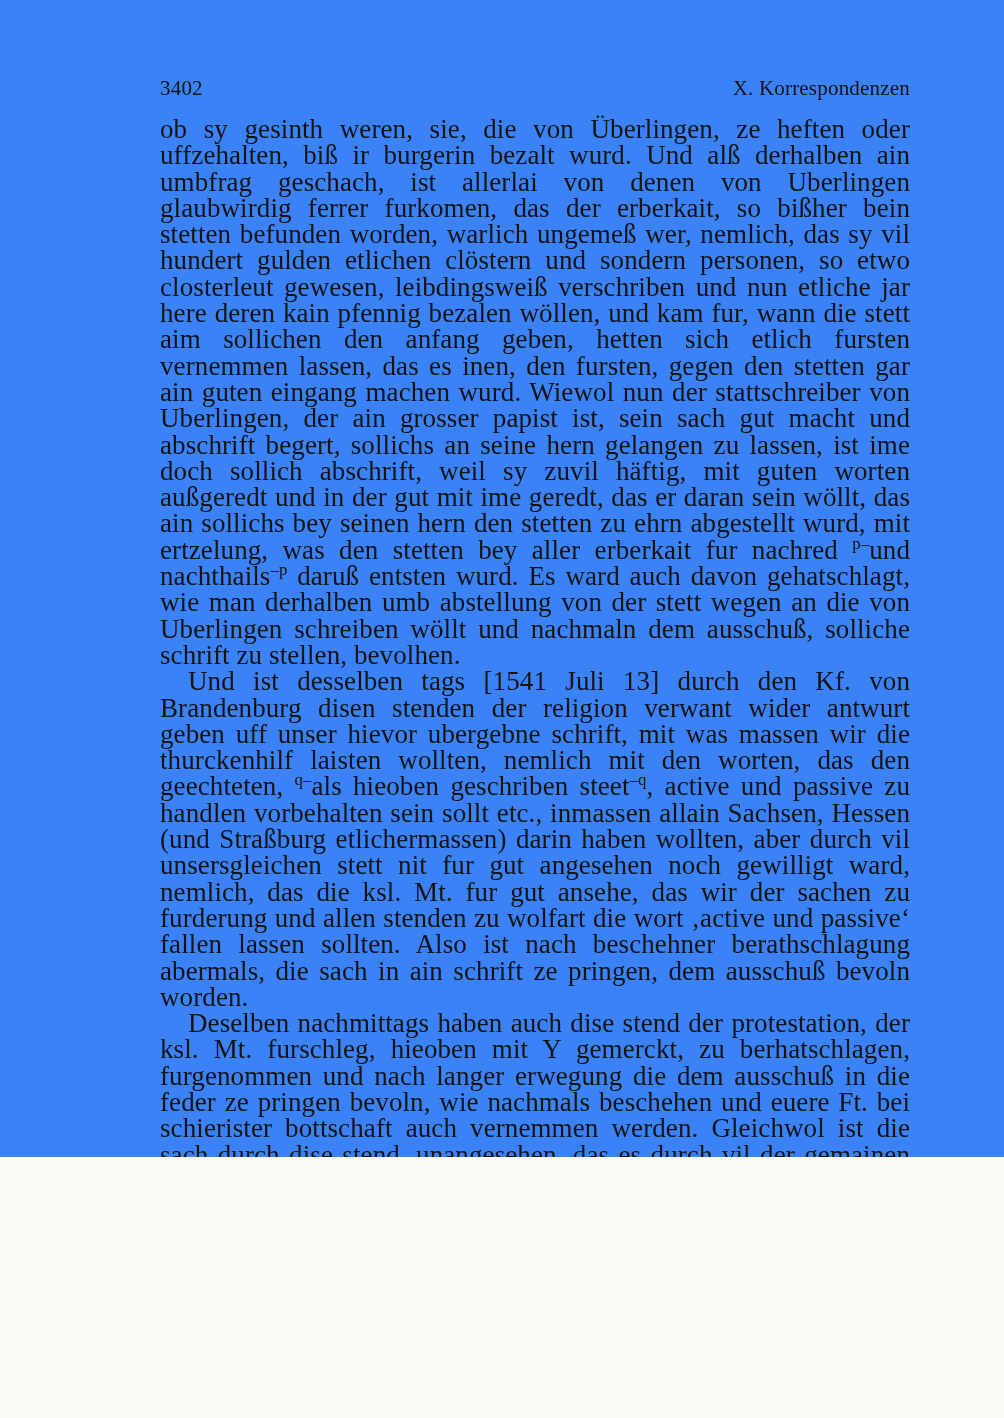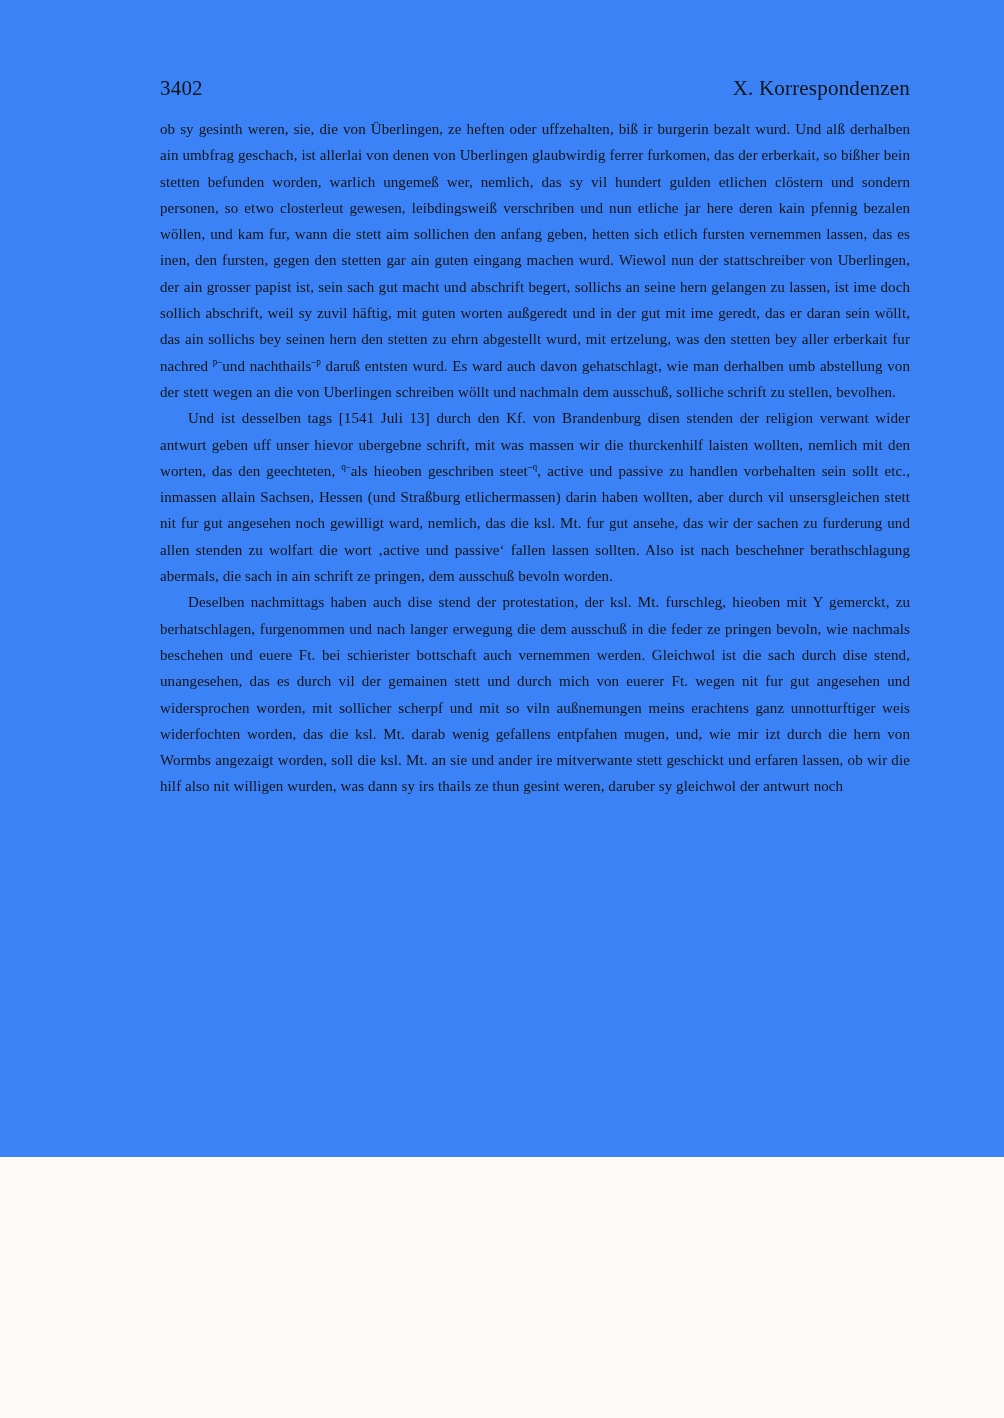--- a/index.html
+++ b/index.html
@@ -32,21 +32,21 @@
   }
   .running-head {
     display: block;
     text-align: right;
   }
   .text-block {
     position: absolute;
     top: 116px;
     left: 160px;
     width: 750px;
-    font-size: 15px;
+    font-size: 27px;
     line-height: 26.3px;
     text-align: justify;
     letter-spacing: 0.1px;
   }
   .para { text-indent: 0; }
   .para.indent { text-indent: 28px; }
   sup.marg {
     font-size: 0.62em;
     vertical-align: super;
     line-height: 0;

